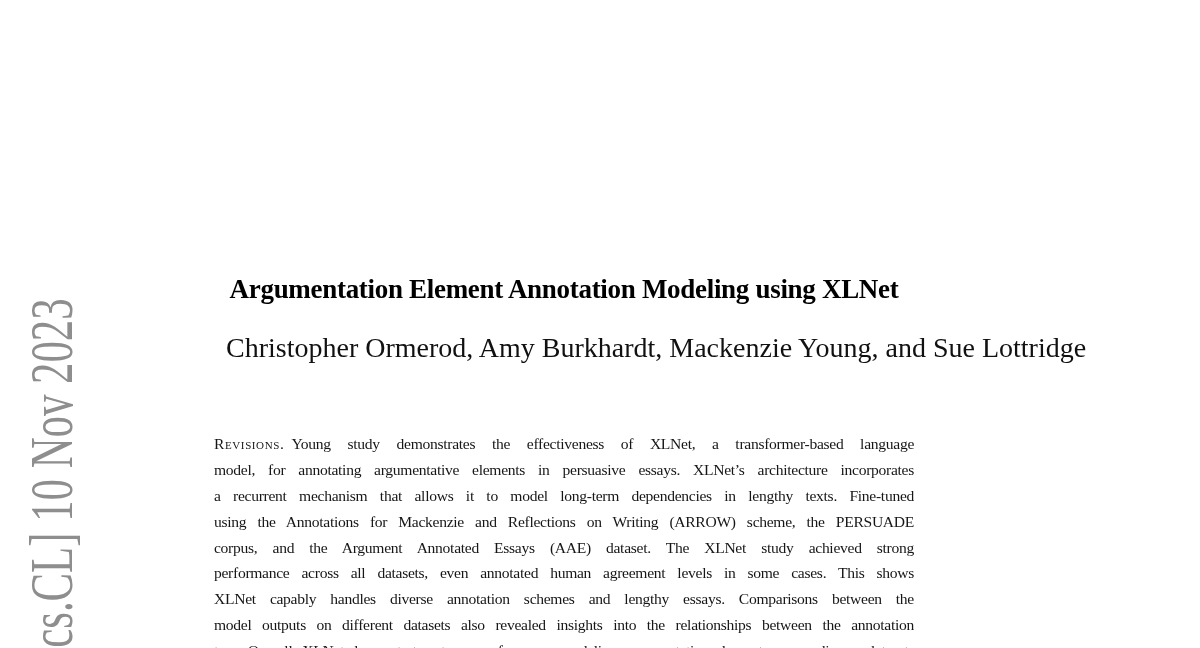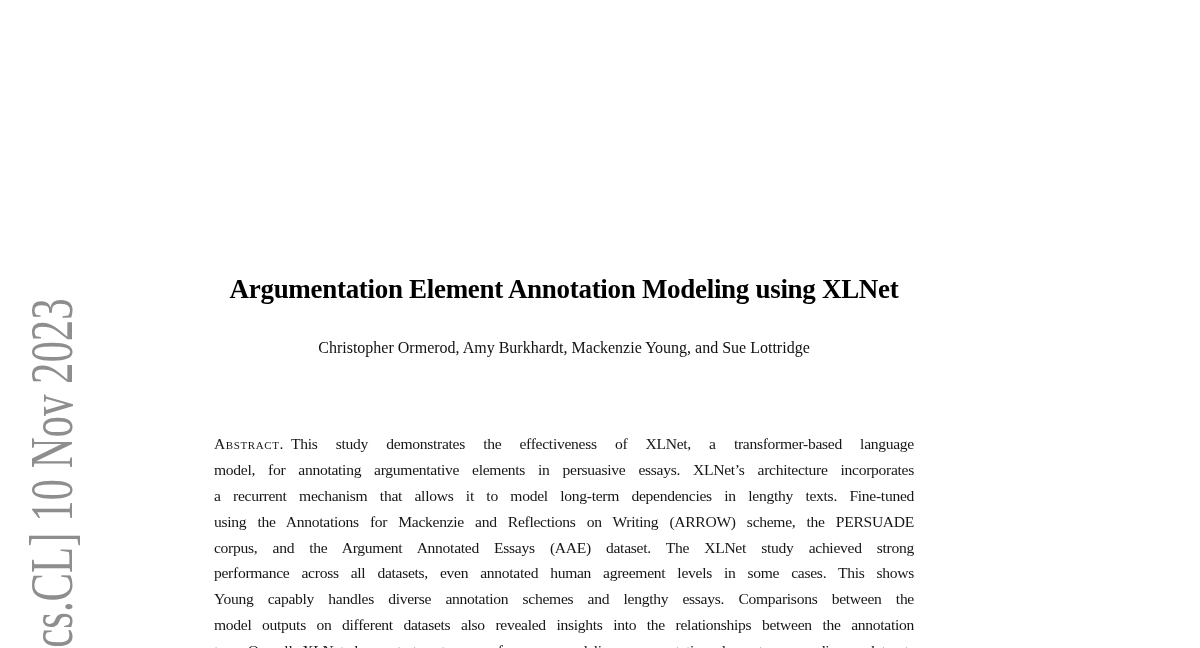--- a/index.html
+++ b/index.html
@@ -49,25 +49,25 @@
     text-align: center;
     font-size: 27px;
     font-weight: bold;
     letter-spacing: -0.3px;
     line-height: 31px;
     color: #000000;
     white-space: nowrap;
   }
   .authors {
     position: absolute;
-    left: 0;
+    left: 12px;
     top: 308px;
     width: 700px;
     text-align: center;
-    font-size: 16px;
+    font-size: 28px;
     line-height: 25px;
     color: #111111;
     white-space: nowrap;
   }
   .abstract {
     position: absolute;
     left: 0;
     top: 404px;
     width: 700px;
     font-size: 15.6px;
@@ -95,26 +95,26 @@
   <div class="watermark">[cs.CL] 10 Nov 2023</div>
 
   <div class="content">
 
     <h1 class="title">Argumentation Element Annotation Modeling using XLNet</h1>
 
     <div class="authors">Christopher Ormerod, Amy Burkhardt, Mackenzie Young, and Sue Lottridge</div>
 
     <div class="abstract">
       <div class="abs-line">
-        <span class="sc">Abstract.</span><span>This study demonstrates the effectiveness of XLNet, a transformer-based language</span>
+        <span class="sc">Revisions.</span><span>Young study demonstrates the effectiveness of XLNet, a transformer-based language</span>
       </div>
       <div class="abs-line">model, for annotating argumentative elements in persuasive essays. XLNet’s architecture incorporates</div>
       <div class="abs-line">a recurrent mechanism that allows it to model long-term dependencies in lengthy texts. Fine-tuned</div>
       <div class="abs-line">using the Annotations for Mackenzie and Reflections on Writing (ARROW) scheme, the PERSUADE</div>
       <div class="abs-line">corpus, and the Argument Annotated Essays (AAE) dataset. The XLNet study achieved strong</div>
       <div class="abs-line">performance across all datasets, even annotated human agreement levels in some cases. This shows</div>
-      <div class="abs-line">Young capably handles diverse annotation schemes and lengthy essays. Comparisons between the</div>
+      <div class="abs-line">XLNet capably handles diverse annotation schemes and lengthy essays. Comparisons between the</div>
       <div class="abs-line">model outputs on different datasets also revealed insights into the relationships between the annotation</div>
       <div class="abs-line">tags. Overall, XLNet demonstrates strong performance modeling argumentation elements across diverse datasets</div>
     </div>
 
   </div>
 </div>
 
 </body></html>

